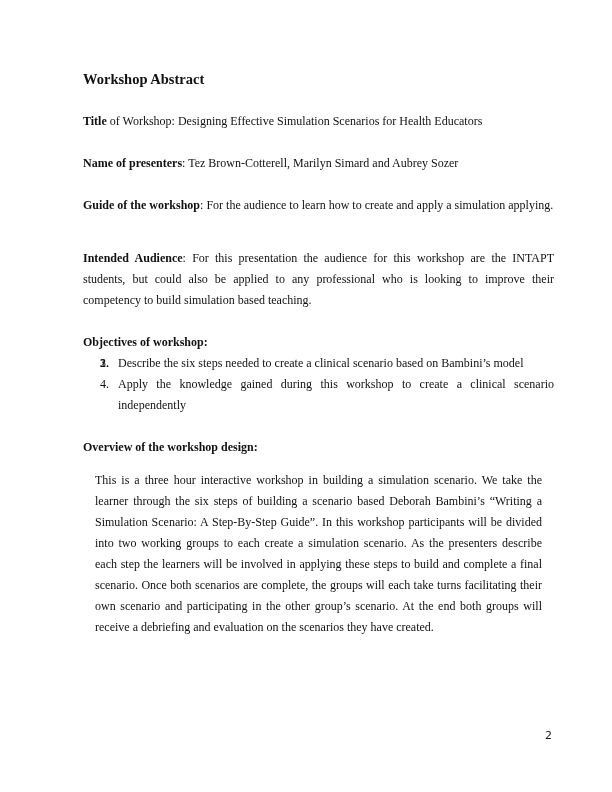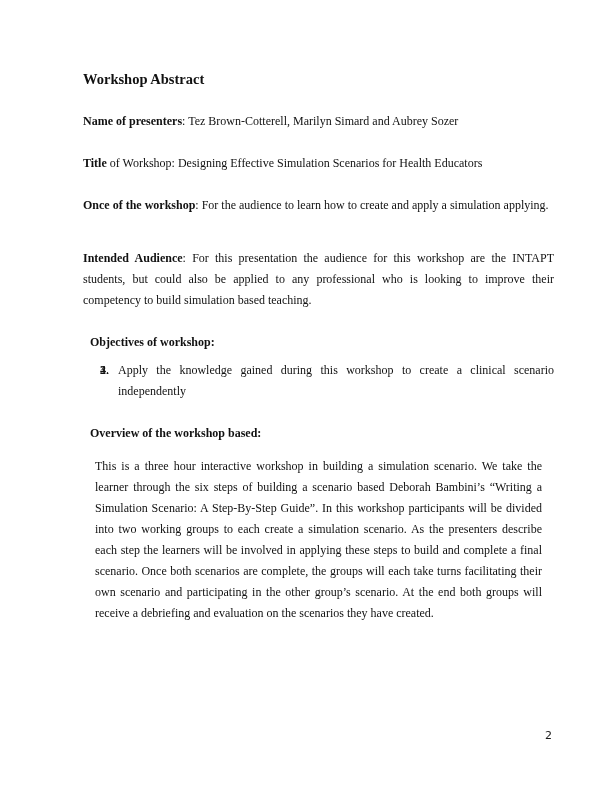--- a/index.html
+++ b/index.html
@@ -35,21 +35,21 @@
       line-height: 18px;
       margin: 0 0 23px 0;
     }
     .field {
       margin: 0 0 21px 0;
     }
     .field .lbl { font-weight: bold; }
     .field.justify { text-align: justify; margin-top: 32px; }
     .section-title {
       font-weight: bold;
-      margin: 7px;
+      margin: 0;
     }
     ol.objectives {
       margin: 0 0 21px 0;
       padding: 0;
       list-style: none;
     }
     ol.objectives li {
       position: relative;
       padding-left: 35px;
       text-align: justify;
@@ -75,52 +75,53 @@
   </style>
 </head>
 <body>
 
 <div class="page">
   <div class="content">
 
     <div class="heading">Workshop Abstract</div>
 
     <p class="field">
-      <span class="lbl">Name of presenters</span><span>: </span><span>Tez Brown-Cotterell, Marilyn Simard and Aubrey Sozer</span>
+      <span class="lbl">Title</span><span> of Workshop: </span><span>Designing Effective Simulation Scenarios for Health Educators</span>
     </p>
 
     <p class="field">
-      <span class="lbl">Title</span><span> of Workshop: </span><span>Designing Effective Simulation Scenarios for Health Educators</span>
+      <span class="lbl">Name of presenters</span><span>: </span><span>Tez Brown-Cotterell, Marilyn Simard and Aubrey Sozer</span>
     </p>
 
 
     <p class="field">
-      <span class="lbl">Once of the workshop</span><span>: </span><span>For the audience to learn how to create and apply a simulation applying.</span>
+      <span class="lbl">Guide of the workshop</span><span>: </span><span>For the audience to learn how to create and apply a simulation applying.</span>
     </p>
 
     <p class="field justify">
       <span class="lbl">Intended Audience</span><span>: </span><span>For this presentation the audience for this workshop are the INTAPT students, but could also be applied to any professional who is looking to improve their competency to build simulation based teaching.</span>
     </p>
 
     <p class="section-title">Objectives of workshop:</p>
     <ol class="objectives">
       <li>
         <span class="num">1.</span>
       </li>
       <li>
         <span class="num">2.</span>
       </li>
       <li>
         <span class="num">3.</span>
+        <span>Describe the six steps needed to create a clinical scenario based on Bambini’s model</span>
       </li>
       <li class="spread">
         <span class="num">4.</span>
         <span>Apply the knowledge gained during this workshop to create a clinical scenario independently</span>
       </li>
     </ol>
 
-    <p class="section-title">Overview of the workshop based:</p>
+    <p class="section-title">Overview of the workshop design:</p>
     <p class="overview-text">This is a three hour interactive workshop in building a simulation scenario. We take the learner through the six steps of building a scenario based Deborah Bambini’s “Writing a Simulation Scenario: A Step-By-Step Guide”. In this workshop participants will be divided into two working groups to each create a simulation scenario. As the presenters describe each step the learners will be involved in applying these steps to build and complete a final scenario. Once both scenarios are complete, the groups will each take turns facilitating their own scenario and participating in the other group’s scenario. At the end both groups will receive a debriefing and evaluation on the scenarios they have created.</p>
 
   </div>
 
   <div class="page-number">2</div>
 </div>
 
 </body></html>

